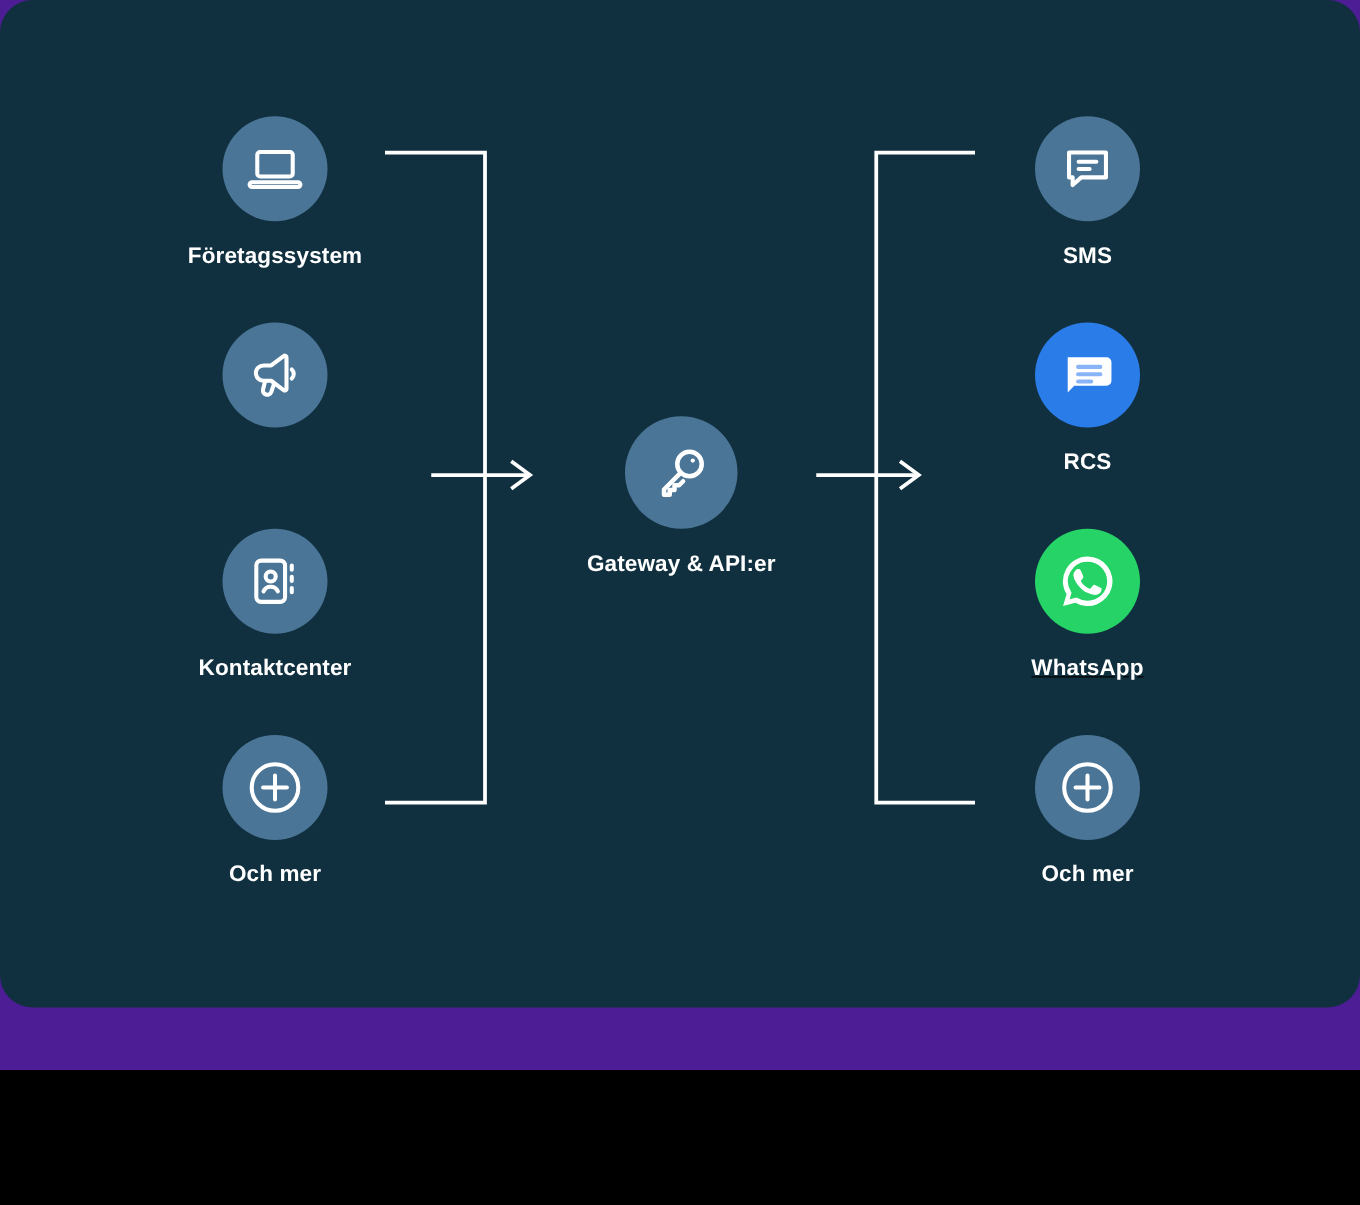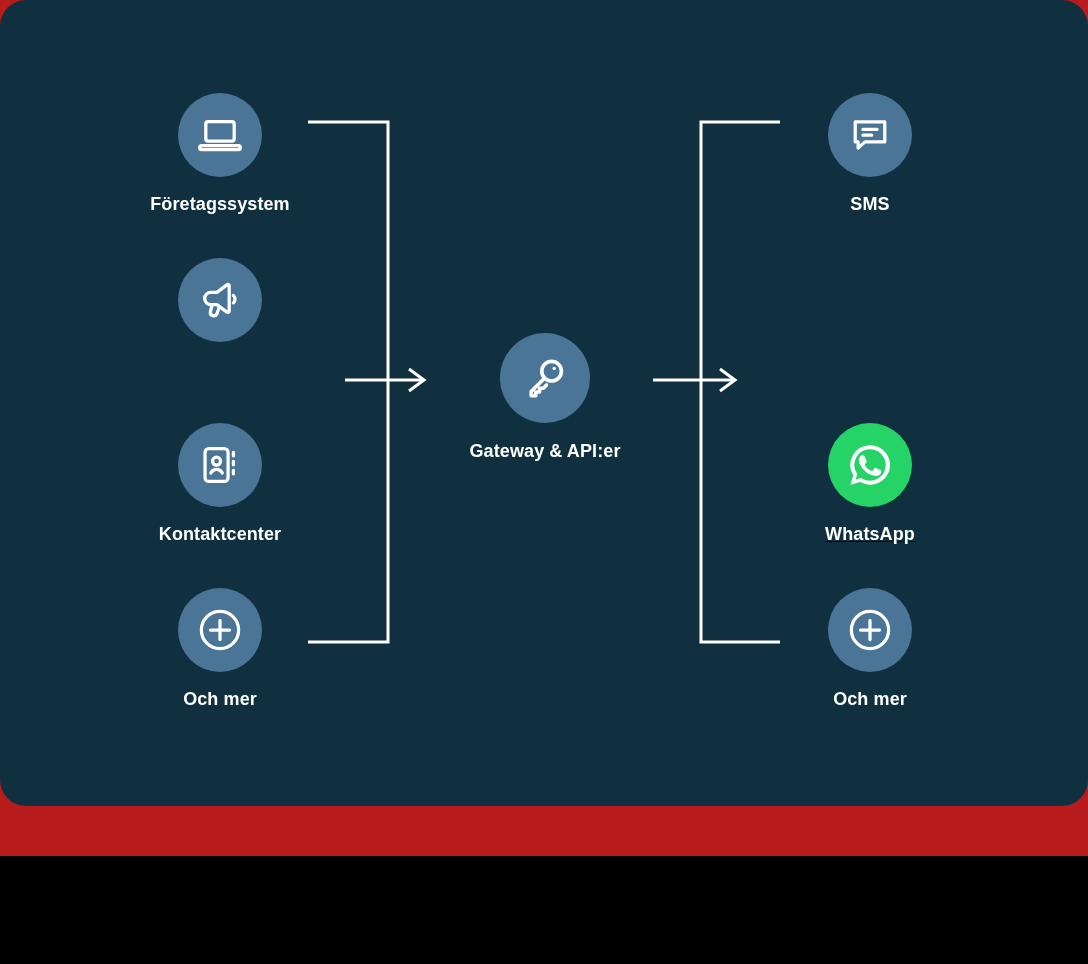--- a/index.html
+++ b/index.html
@@ -10,21 +10,21 @@
   body {
     width: 1088px;
     height: 964px;
     overflow: hidden;
     font-family: "Liberation Sans", sans-serif;
   }
   #stage {
     position: relative;
     width: 1088px;
     height: 856px;
-    background: #b91c1c;
+    background: #4c1d95;
   }
   #card {
     position: absolute;
     left: 0;
     top: 0;
     width: 1088px;
     height: 806px;
     background: #11303f;
     border-radius: 26px;
     overflow: hidden;
@@ -146,20 +146,33 @@
       <div class="disc">
         <svg width="48" height="48" viewBox="0 0 24 24" fill="none" stroke="#ffffff" stroke-width="1.8" stroke-linecap="round" stroke-linejoin="round">
           <circle cx="15.3" cy="8.6" r="4.9"></circle>
           <circle cx="16.6" cy="7.2" r="0.85" fill="#ffffff" stroke="none"></circle>
           <path d="M11.85 12.05 5.1 18.8v2.1h2.3v-1.9h1.9v-1.9h1.85l1.6-1.6"></path>
         </svg>
       </div>
       <div class="label">Gateway &amp; API:er</div>
     </div>
 
+    <div class="node" style="left:780px; top:258px;">
+      <div class="disc brand-rcs">
+        <svg width="50" height="50" viewBox="0 0 24 24">
+          <path d="M4.4 5.2 L19.3 5.2 a1.9 1.9 0 0 1 1.9 1.9 v7.1 a1.9 1.9 0 0 1 -1.9 1.9 H6.9 L4.4 18.7 Z" fill="#ffffff"></path>
+          <g fill="#8ab4f8">
+            <rect x="7.6" y="8.1" width="10.1" height="1.55" rx="0.77"></rect>
+            <rect x="7.6" y="10.9" width="10.1" height="1.55" rx="0.77"></rect>
+            <rect x="7.6" y="13.7" width="6.6" height="1.55" rx="0.77"></rect>
+          </g>
+        </svg>
+      </div>
+      <div class="label">RCS</div>
+    </div>
 
     <div class="node" style="left:780px; top:423px;text-decoration:underline;">
       <div class="disc brand-wa">
         <svg width="54" height="54" viewBox="0 0 24 24">
           <path d="M12.05 3.2a8.8 8.8 0 0 0-7.5 13.4L3.3 20.8l4.35-1.2a8.8 8.8 0 1 0 4.4-16.4z
                    m0 1.85a6.95 6.95 0 0 1 0 13.9 6.9 6.9 0 0 1-3.6-1l-.35-.2-2.45.67.68-2.37-.23-.38
                    a6.95 6.95 0 0 1 5.95-10.62z" fill="#ffffff"></path>
           <path d="M9.5 8.1c-.18-.42-.37-.43-.55-.44h-.46a.9.9 0 0 0-.65.3 2.72 2.72 0 0 0-.85 2.03
                    A4.72 4.72 0 0 0 8 12.5c.12.16 1.7 2.73 4.2 3.72 2.08.82 2.5.66 2.95.62.46-.04 1.47-.6
                    1.68-1.18.2-.58.2-1.08.15-1.18-.07-.1-.25-.16-.52-.3-.27-.13-1.6-.79-1.85-.88

